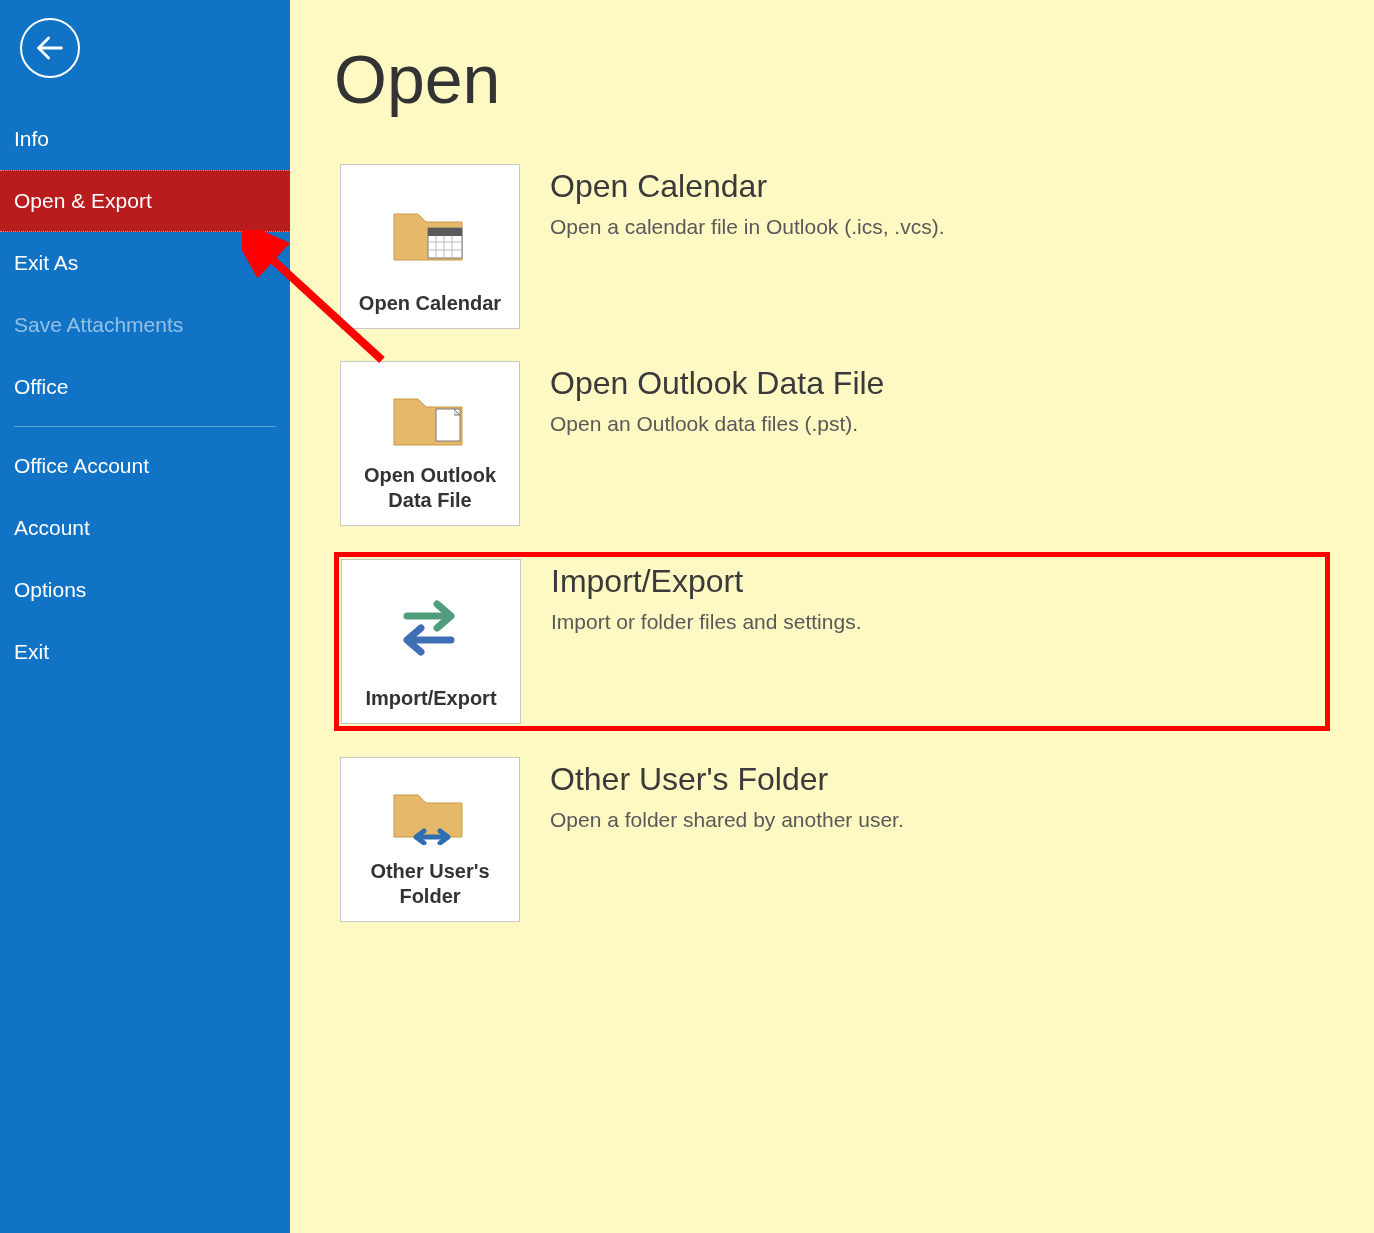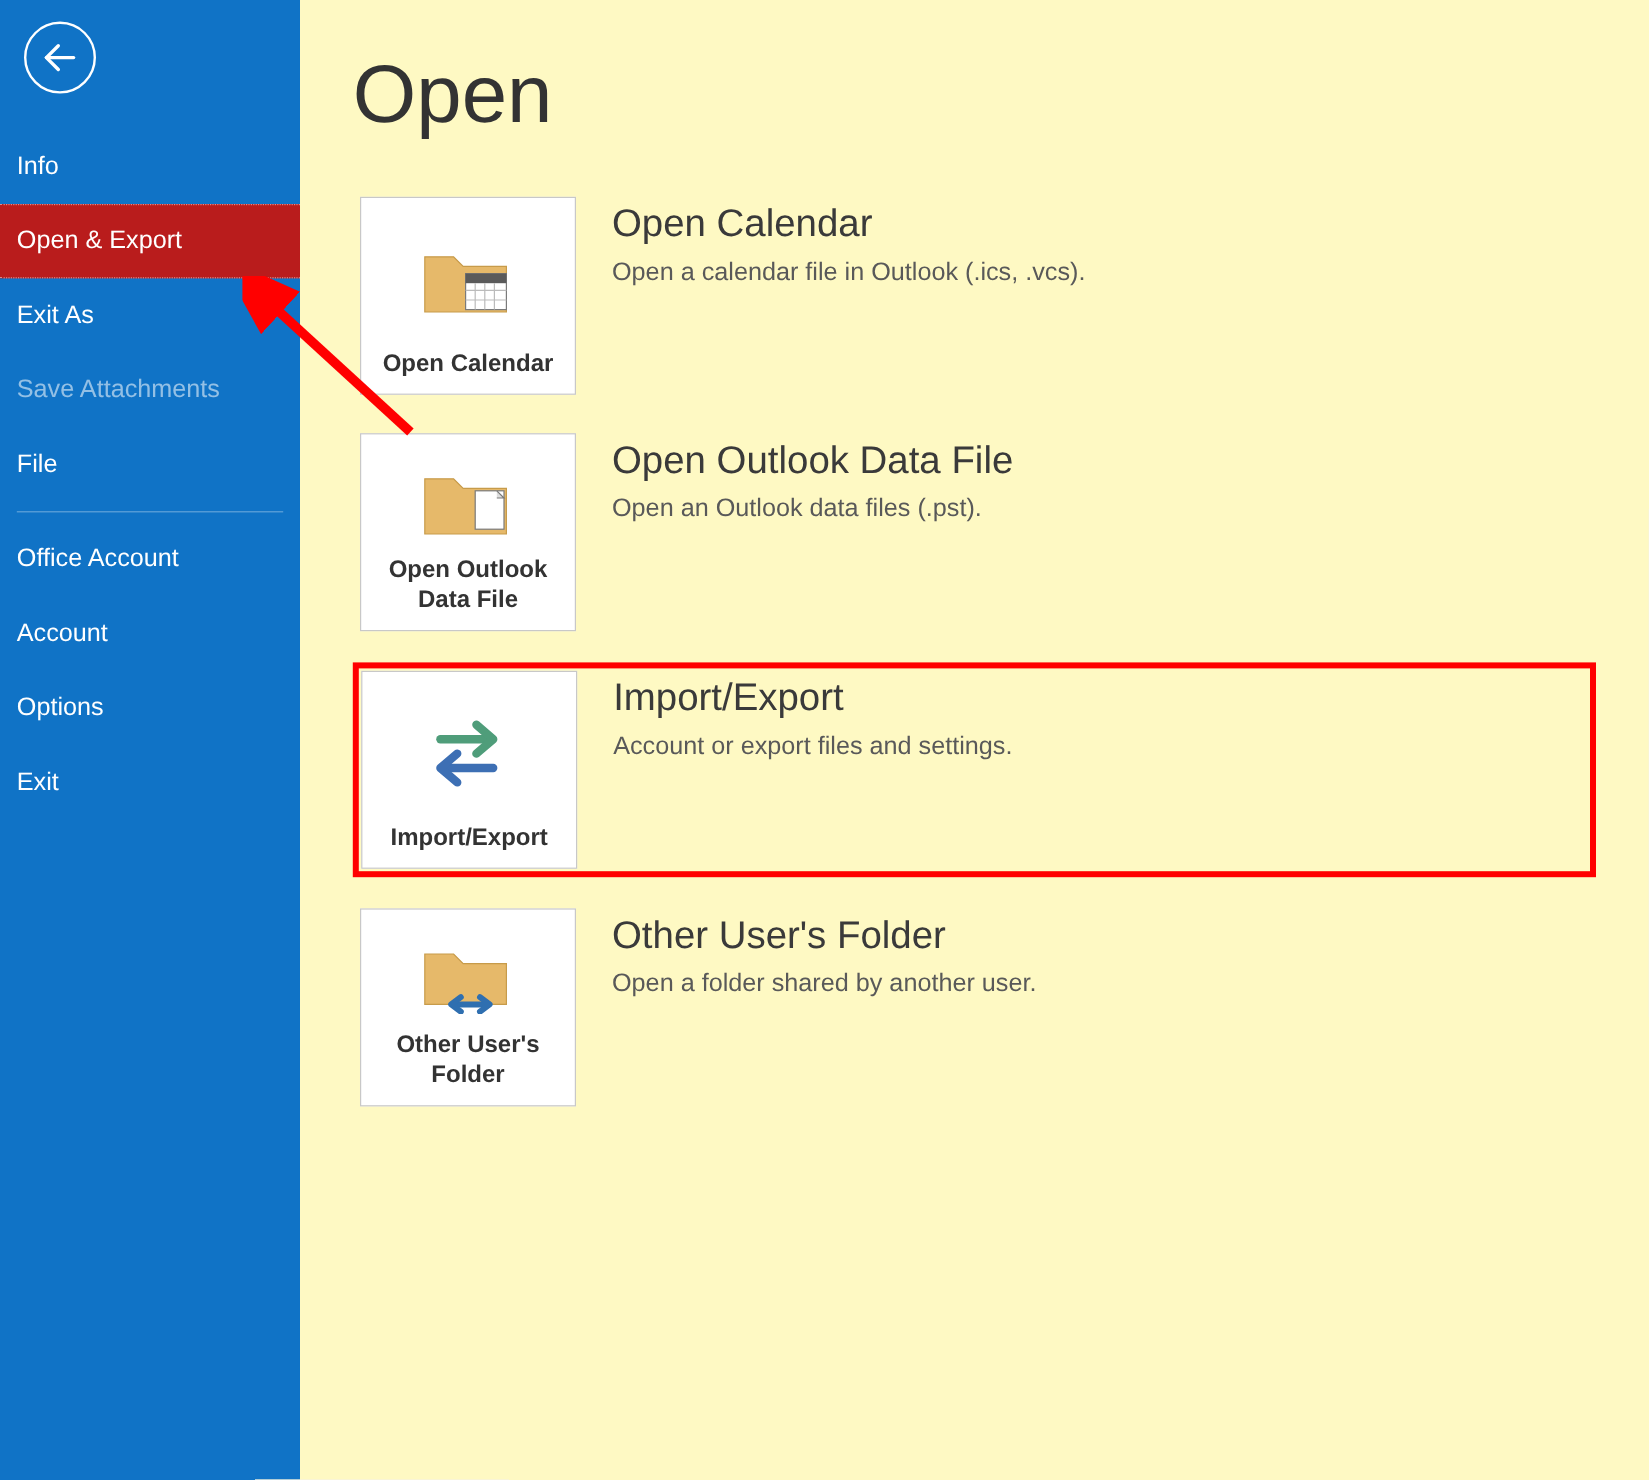--- a/index.html
+++ b/index.html
@@ -5,21 +5,21 @@
     * { box-sizing: border-box; margin: 0; padding: 0; }
     body {
       font-family: "Segoe UI", Arial, sans-serif;
       background: #f0f0f0;
       width: 1374px;
       height: 1233px;
       overflow: hidden;
     }
     .container { display: flex; height: 100%; }
     .sidebar {
-      width: 250px;
+      width: 290px;
       background: #1073c6;
       color: #fff;
       display: flex;
       flex-direction: column;
       padding-top: 18px;
     }
     .back-btn {
       width: 60px; height: 60px;
       border: 2px solid #fff;
       border-radius: 50%;
@@ -104,21 +104,21 @@
       <svg width="34" height="34" viewBox="0 0 24 24" fill="none" stroke="#fff" stroke-width="2" stroke-linecap="round" stroke-linejoin="round">
           <line x1="20" y1="12" x2="4" y2="12"></line>
           <polyline points="11 5 4 12 11 19"></polyline>
         </svg>
     </div>
 
     <div class="sidebar-item"><span>Info</span></div>
     <div class="sidebar-item active"><span>Open &amp; Export</span></div>
     <div class="sidebar-item"><span>Exit As</span></div>
     <div class="sidebar-item disabled"><span>Save Attachments</span></div>
-    <div class="sidebar-item"><span>File</span></div>
+    <div class="sidebar-item"><span>Office</span></div>
 
     <div class="sidebar-sep"></div>
 
     <div class="sidebar-item"><span>Office Account</span></div>
     <div class="sidebar-item"><span>Account</span></div>
     <div class="sidebar-item"><span>Options</span></div>
     <div class="sidebar-item"><span>Exit</span></div>
   </div>
 
   <div class="main">
@@ -185,21 +185,21 @@
                   <line x1="60" y1="40" x2="18" y2="40"></line>
                   <polyline points="30,28 16,40 30,52"></polyline>
                 </g>
             </g>
           </svg>
         </div>
         <div class="tile-label">Import/Export</div>
       </div>
       <div class="desc">
         <div class="desc-title">Import/Export</div>
-        <div class="desc-text">Account or export files and settings.</div>
+        <div class="desc-text">Import or folder files and settings.</div>
       </div>
     </div>
 
     <div class="row">
       <div class="tile">
         <div class="icon-area">
           <svg width="80" height="62" viewBox="0 0 80 62">
             <path d="M4 12 h24 l8 8 h36 v34 h-68 z" fill="#e6b96a" stroke="#c79b4a"></path>
             <g stroke="#2f6fb0" stroke-width="5" fill="none" stroke-linecap="round" stroke-linejoin="round">
               <line x1="28" y1="54" x2="56" y2="54"></line>

